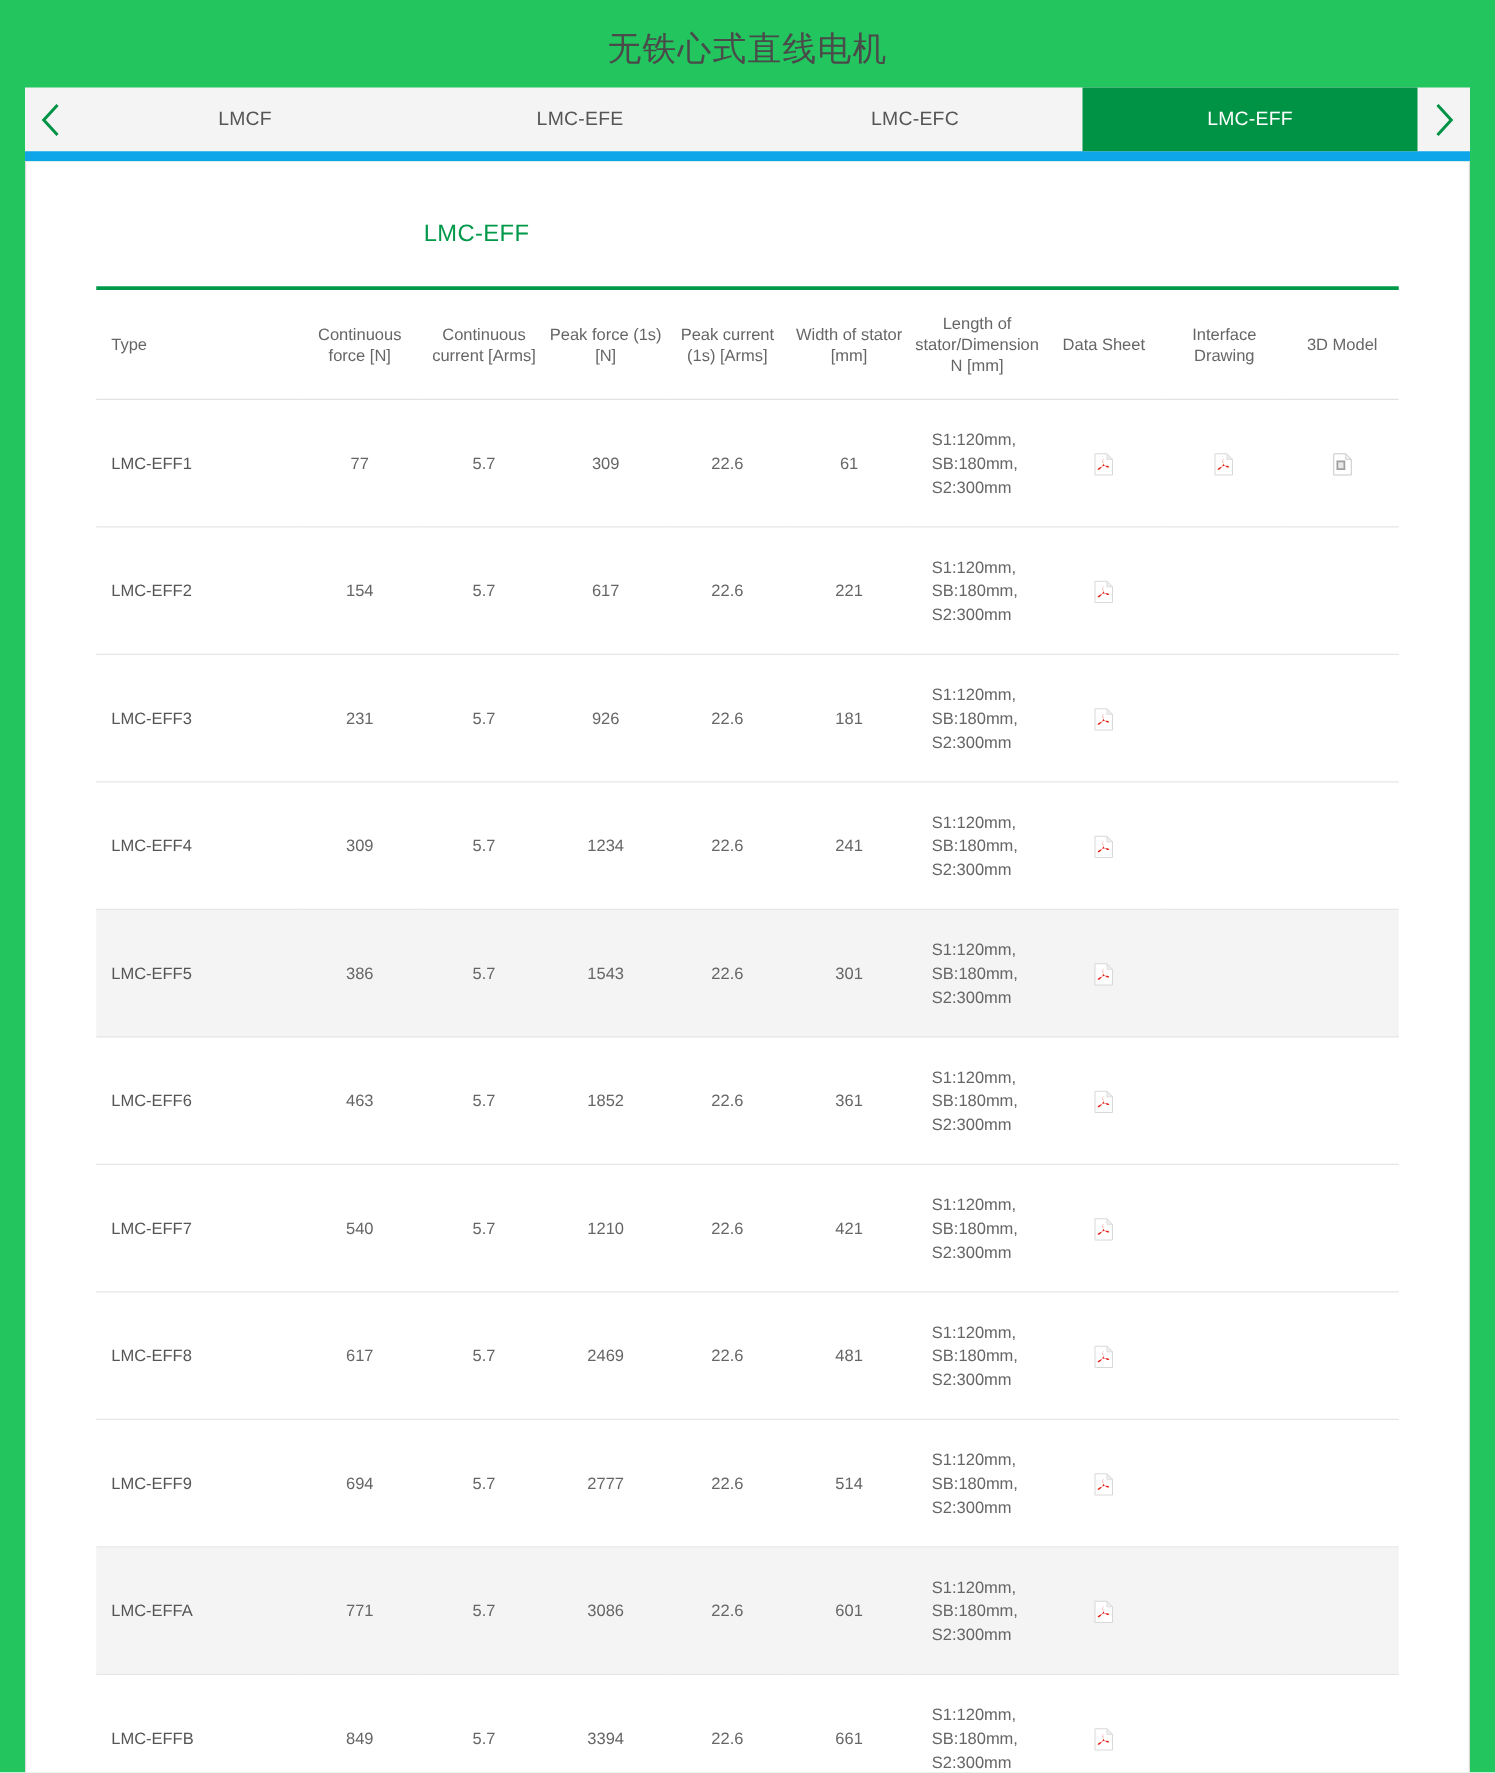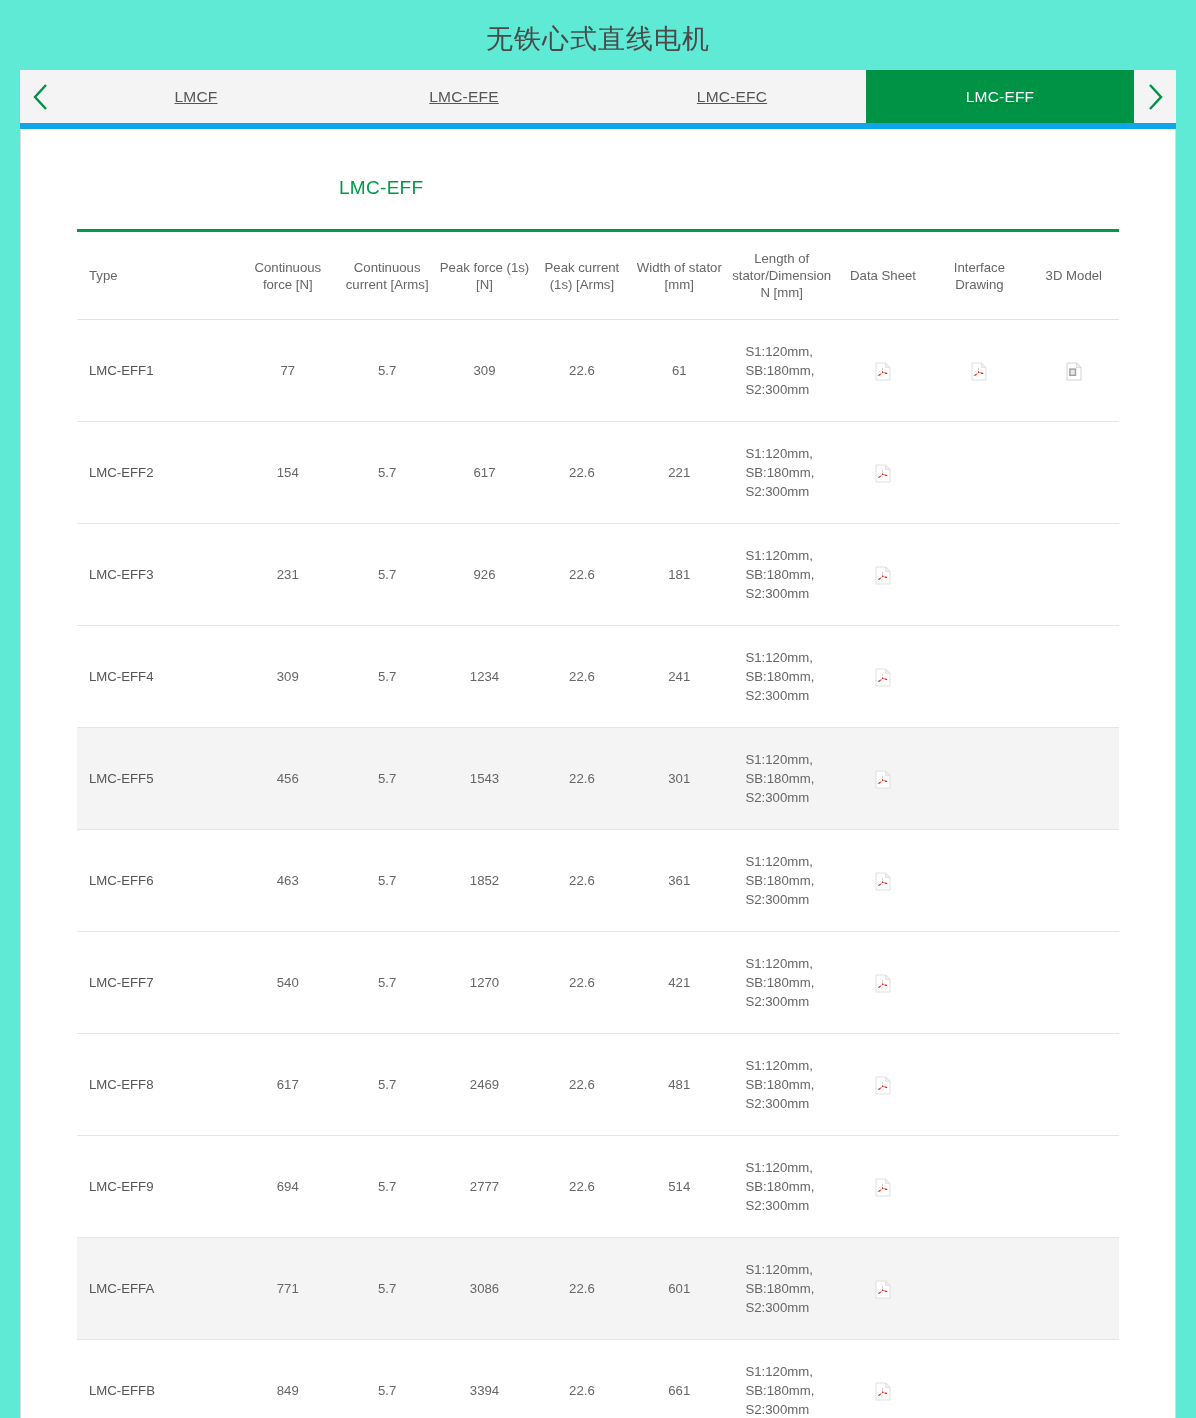--- a/index.html
+++ b/index.html
@@ -11,21 +11,21 @@
     background: #ffffff;
     font-family: "Liberation Sans", sans-serif;
     color: #555555;
     overflow: hidden;
   }
 
   .page {
     position: relative;
     width: 1196px;
     height: 1418px;
-    background: #5eead4;
+    background: #22c55e;
   }
 
   
   .page-title {
     text-align: center;
     font-size: 27px;
     color: #4a4a4a;
     font-weight: 400;
     letter-spacing: 1px;
     padding-top: 22px;
@@ -34,22 +34,21 @@
   }
 
   
   .tabbar {
     position: relative;
     margin: 0 20px 0 20px;
     height: 59px;
     background: #f4f4f4;
     display: flex;
     align-items: stretch;
-    border-bottom: 6px solid #0ea5e9;
-    text-decoration: underline;
+    border-bottom: 8px solid #0ea5e9;
   }
   .tab-arrow {
     width: 42px;
     display: flex;
     align-items: center;
     justify-content: center;
     cursor: pointer;
     flex: 0 0 42px;
   }
   .tab-arrow svg { display: block; }
@@ -324,21 +323,21 @@
               <td class="icon-cell"><span class="icon-pdf"><svg width="16" height="19" viewBox="0 0 16 19">
                     <path d="M1 1 H10.5 L15 5.5 V18 H1 Z" fill="#ffffff" stroke="#d8d8d8" stroke-width="0.8"></path>
                     <path d="M10.5 1 L15 5.5 H10.5 Z" fill="#efefef" stroke="#d8d8d8" stroke-width="0.6"></path>
                     <path d="M8.3 5.2 c-0.9 0 -1.1 0.9 -0.8 2.1 c0.3 1.3 -0.4 3.3 -1.3 4.6 c-1.1 1.6 -2.6 2.4 -3.0 1.8 c-0.4 -0.6 0.9 -1.6 2.8 -2.3 c2.0 -0.7 4.4 -1.0 5.6 -0.6 c1.0 0.3 1.0 1.2 0.1 1.2 c-1.0 0 -2.6 -0.9 -3.6 -2.3 c-0.8 -1.1 -1.1 -2.4 -0.9 -3.4 c0.1 -0.7 0.5 -1.1 1.1 -1.1 z" fill="#e2231a"></path>
                   </svg></span></td>
               <td class="icon-cell"></td>
               <td class="icon-cell"></td>
             </tr>
             <tr class="alt">
               <td class="c-type">LMC-EFF5</td>
-              <td>456</td>
+              <td>386</td>
               <td>5.7</td>
               <td>1543</td>
               <td>22.6</td>
               <td>301</td>
               <td>
                 <span class="dim">S1:120mm,
 SB:180mm,
 S2:300mm</span>
               </td>
               <td class="icon-cell"><span class="icon-pdf"><svg width="16" height="19" viewBox="0 0 16 19">
@@ -366,21 +365,21 @@
                     <path d="M10.5 1 L15 5.5 H10.5 Z" fill="#efefef" stroke="#d8d8d8" stroke-width="0.6"></path>
                     <path d="M8.3 5.2 c-0.9 0 -1.1 0.9 -0.8 2.1 c0.3 1.3 -0.4 3.3 -1.3 4.6 c-1.1 1.6 -2.6 2.4 -3.0 1.8 c-0.4 -0.6 0.9 -1.6 2.8 -2.3 c2.0 -0.7 4.4 -1.0 5.6 -0.6 c1.0 0.3 1.0 1.2 0.1 1.2 c-1.0 0 -2.6 -0.9 -3.6 -2.3 c-0.8 -1.1 -1.1 -2.4 -0.9 -3.4 c0.1 -0.7 0.5 -1.1 1.1 -1.1 z" fill="#e2231a"></path>
                   </svg></span></td>
               <td class="icon-cell"></td>
               <td class="icon-cell"></td>
             </tr>
             <tr>
               <td class="c-type">LMC-EFF7</td>
               <td>540</td>
               <td>5.7</td>
-              <td>1270</td>
+              <td>1210</td>
               <td>22.6</td>
               <td>421</td>
               <td>
                 <span class="dim">S1:120mm,
 SB:180mm,
 S2:300mm</span>
               </td>
               <td class="icon-cell"><span class="icon-pdf"><svg width="16" height="19" viewBox="0 0 16 19">
                     <path d="M1 1 H10.5 L15 5.5 V18 H1 Z" fill="#ffffff" stroke="#d8d8d8" stroke-width="0.8"></path>
                     <path d="M10.5 1 L15 5.5 H10.5 Z" fill="#efefef" stroke="#d8d8d8" stroke-width="0.6"></path>

